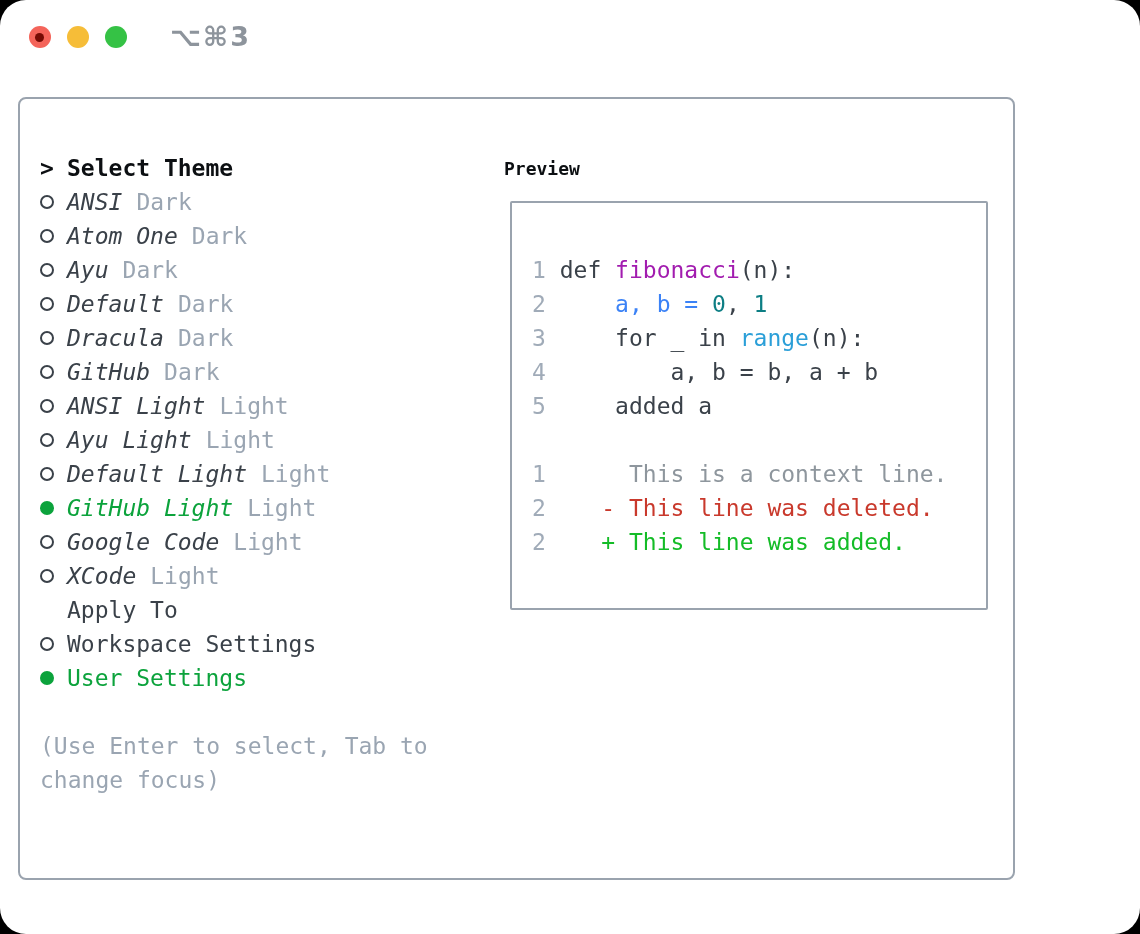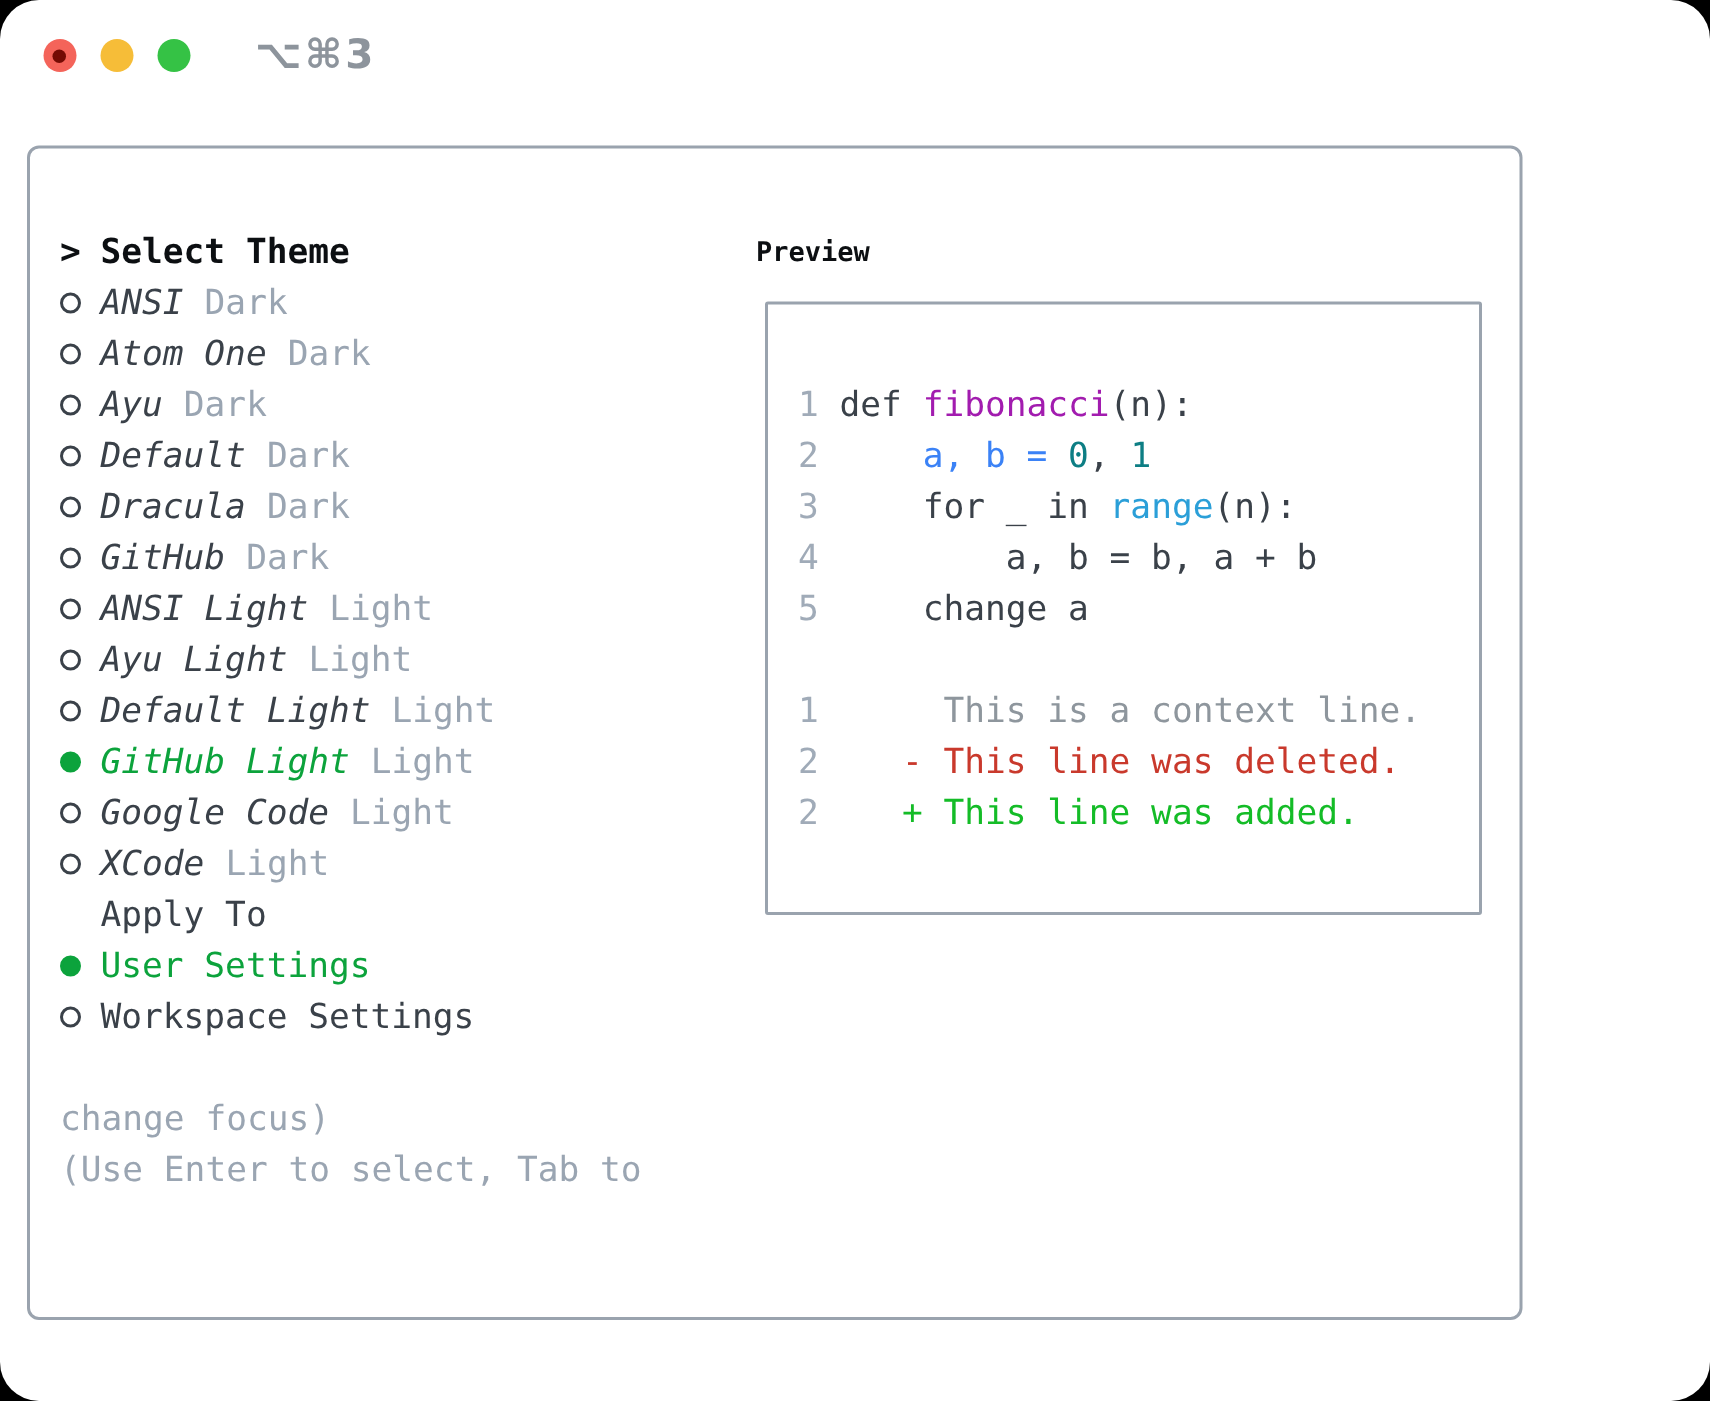--- a/index.html
+++ b/index.html
@@ -124,38 +124,38 @@
           <div class="row theme-row"><span class="marker-cell"><span class="marker"></span></span><span class="theme-name">Google Code</span><span class="tag">Light</span></div>
           <div class="row theme-row"><span class="marker-cell"><span class="marker"></span></span><span class="theme-name">XCode</span><span class="tag">Light</span></div>
         </div>
 
       <div class="apply-section">
         <div class="row">
           <span class="marker-cell"></span>
           <span class="option-label">Apply To</span>
         </div>
         <div id="apply-list">
+            <div class="row apply-row"><span class="marker-cell"><span class="marker"></span></span><span class="option-label">Workspace Settings</span></div>
             <div class="row apply-row selected"><span class="marker-cell"><span class="marker selected"></span></span><span class="option-label">User Settings</span></div>
-            <div class="row apply-row"><span class="marker-cell"><span class="marker"></span></span><span class="option-label">Workspace Settings</span></div>
           </div>
       </div>
 
       <div class="help-section">
+        <div class="row">(Use Enter to select, Tab to</div>
         <div class="row">change focus)</div>
-        <div class="row">(Use Enter to select, Tab to</div>
       </div>
     </div>
 
     <div class="preview-header">Preview</div>
     <div class="preview-box" id="preview-box">
         <div class="code-line"><span style="color: rgb(160, 171, 184);">1</span><span style="color: rgb(58, 65, 73);"> def </span><span style="color: #a21caf;">fibonacci</span><span style="color: rgb(58, 65, 73);">(n):</span></div>
         <div class="code-line"><span style="color: rgb(160, 171, 184);">2</span><span style="color: #3b82f6;">     a, b = </span><span style="color: rgb(13, 126, 132);">0</span><span style="color: rgb(58, 65, 73);">, </span><span style="color: rgb(13, 126, 132);">1</span></div>
         <div class="code-line"><span style="color: rgb(160, 171, 184);">3</span><span style="color: rgb(58, 65, 73);">     for _ in </span><span style="color: rgb(43, 159, 216);">range</span><span style="color: rgb(58, 65, 73);">(n):</span></div>
         <div class="code-line"><span style="color: rgb(160, 171, 184);">4</span><span style="color: rgb(58, 65, 73);">         a, b = b, a + b</span></div>
-        <div class="code-line"><span style="color: rgb(160, 171, 184);">5</span><span style="color: rgb(58, 65, 73);">     change a</span></div>
+        <div class="code-line"><span style="color: rgb(160, 171, 184);">5</span><span style="color: rgb(58, 65, 73);">     added a</span></div>
         <div class="code-line"></div>
         <div class="code-line"><span style="color: rgb(160, 171, 184);">1</span><span style="color: rgb(142, 150, 157);">      This is a context line.</span></div>
         <div class="code-line"><span style="color: rgb(160, 171, 184);">2</span><span style="color: rgb(58, 65, 73);">    </span><span style="color: rgb(201, 57, 44);">- This line was deleted.</span></div>
         <div class="code-line"><span style="color: rgb(160, 171, 184);">2</span><span style="color: rgb(58, 65, 73);">    </span><span style="color: rgb(20, 188, 39);">+ This line was added.</span></div>
       </div>
 
   </div>
 </div>
 
 </body></html>

